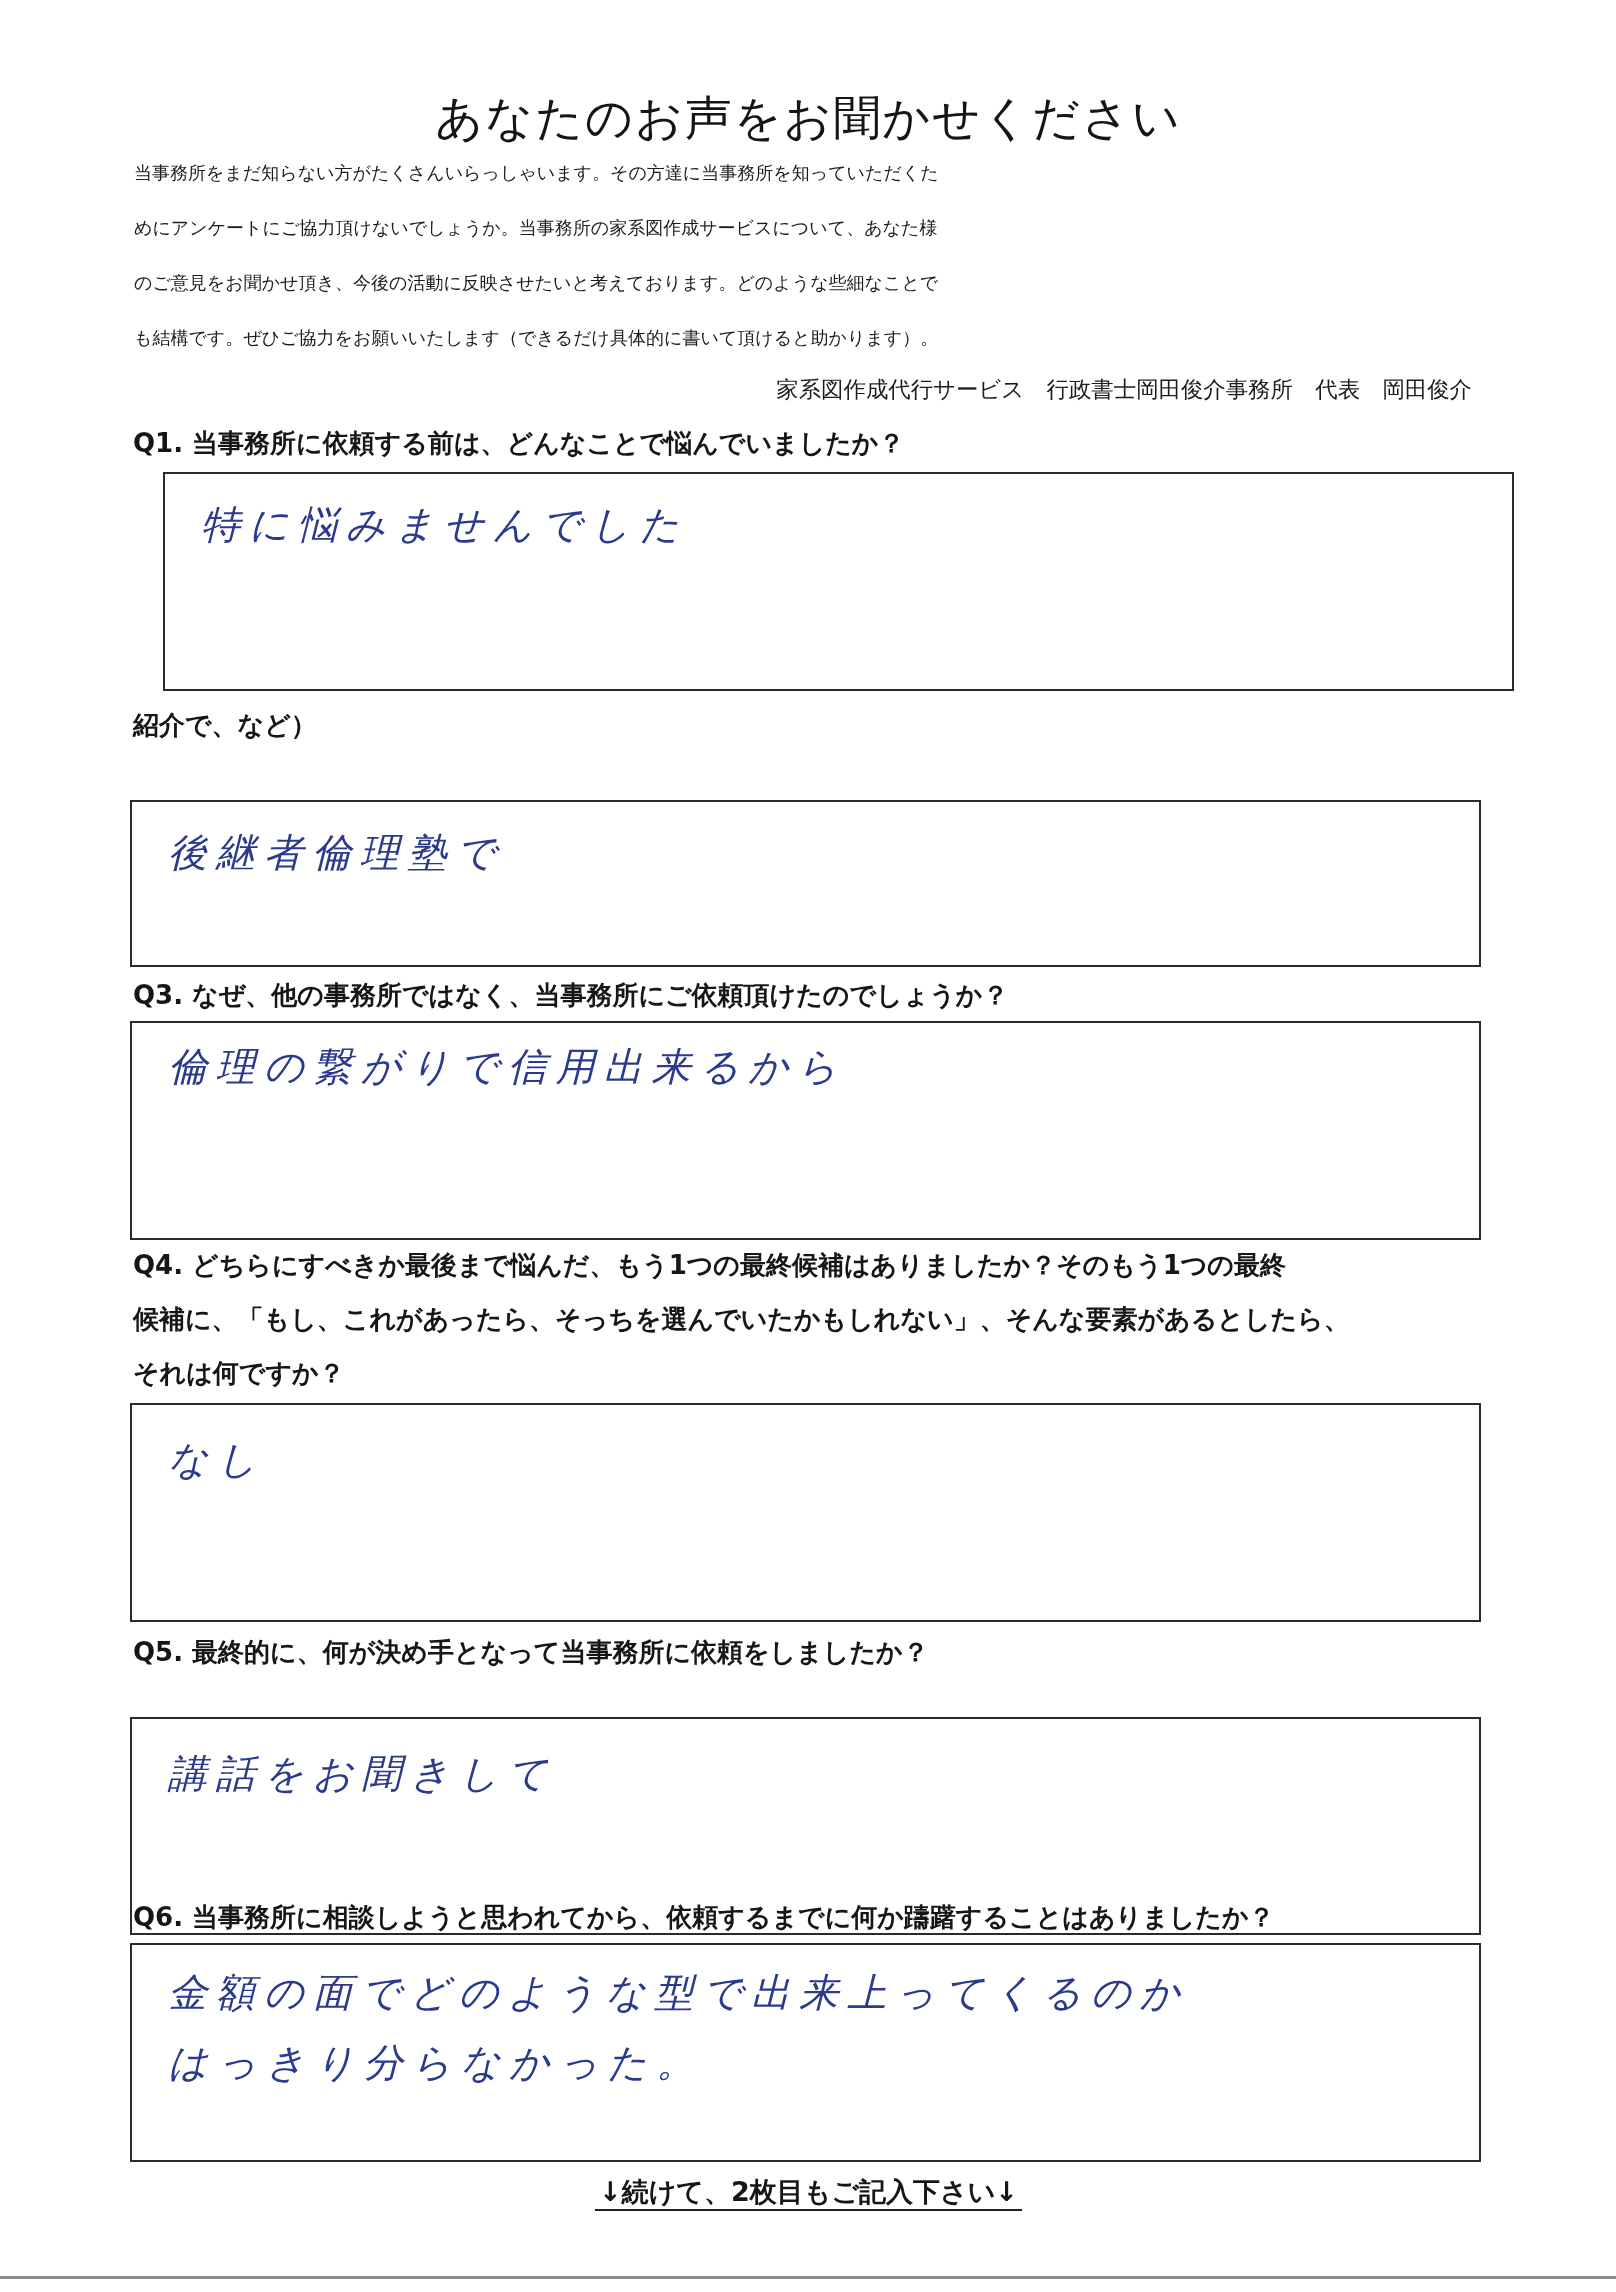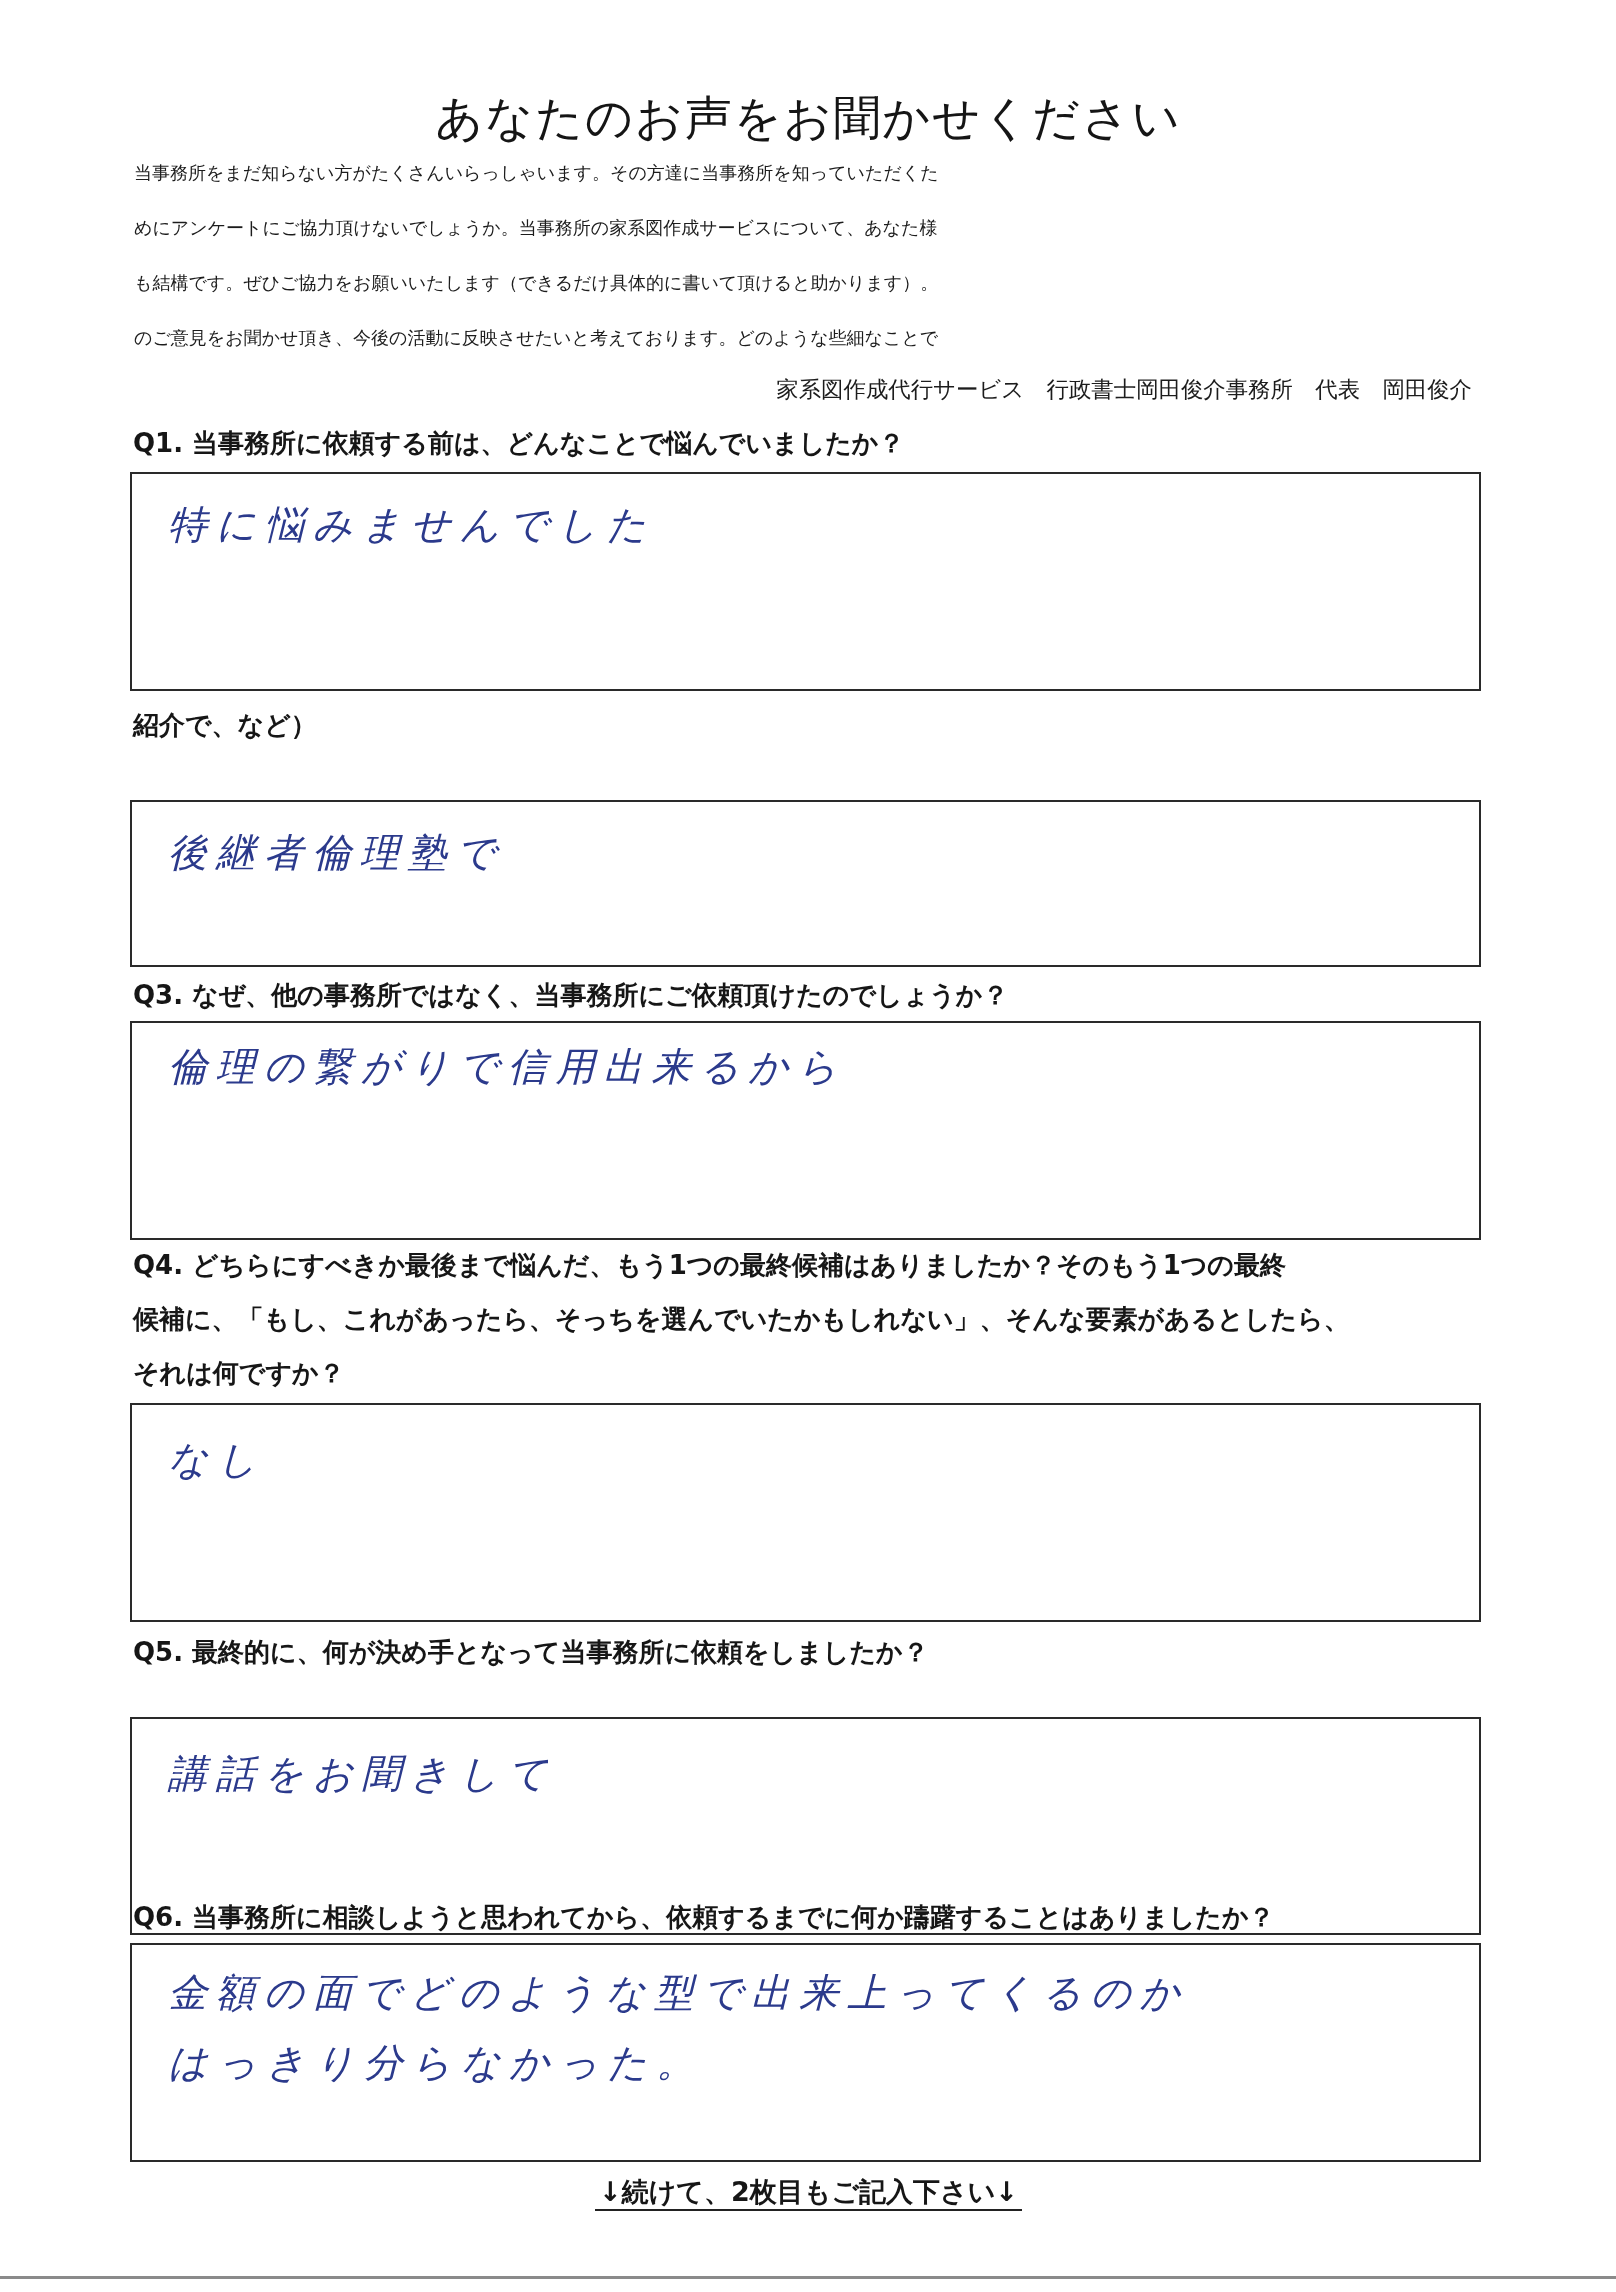--- a/index.html
+++ b/index.html
@@ -52,30 +52,30 @@
 </head>
 <body>
 
 <div>
 
   <h1 class="title">あなたのお声をお聞かせください</h1>
 
   <div class="intro">
     <span class="line">当事務所をまだ知らない方がたくさんいらっしゃいます。その方達に当事務所を知っていただくた</span>
     <span class="line">めにアンケートにご協力頂けないでしょうか。当事務所の家系図作成サービスについて、あなた様</span>
+    <span class="line">のご意見をお聞かせ頂き、今後の活動に反映させたいと考えております。どのような些細なことで</span>
     <span class="line">も結構です。ぜひご協力をお願いいたします（できるだけ具体的に書いて頂けると助かります）。</span>
-    <span class="line">のご意見をお聞かせ頂き、今後の活動に反映させたいと考えております。どのような些細なことで</span>
   </div>
 
   <div class="signature">家系図作成代行サービス　行政書士岡田俊介事務所　代表　岡田俊介</div>
 
   <div class="q-label" style="top:417px;">
     <span class="line">Q1. 当事務所に依頼する前は、どんなことで悩んでいましたか？</span>
   </div>
-  <div class="answer-box" style="top:472px;height:219px;">
+  <div class="answer-box" style="top:472px;height:219px;margin-left:33px;">
     <div class="answer-text">
       <span class="line">特に悩みませんでした</span>
     </div>
   </div>
 
   <div class="q-label" style="top:699px;">
     <span class="line">紹介で、など）</span>
   </div>
   <div class="answer-box" style="top:800px;height:167px;">
     <div class="answer-text">

